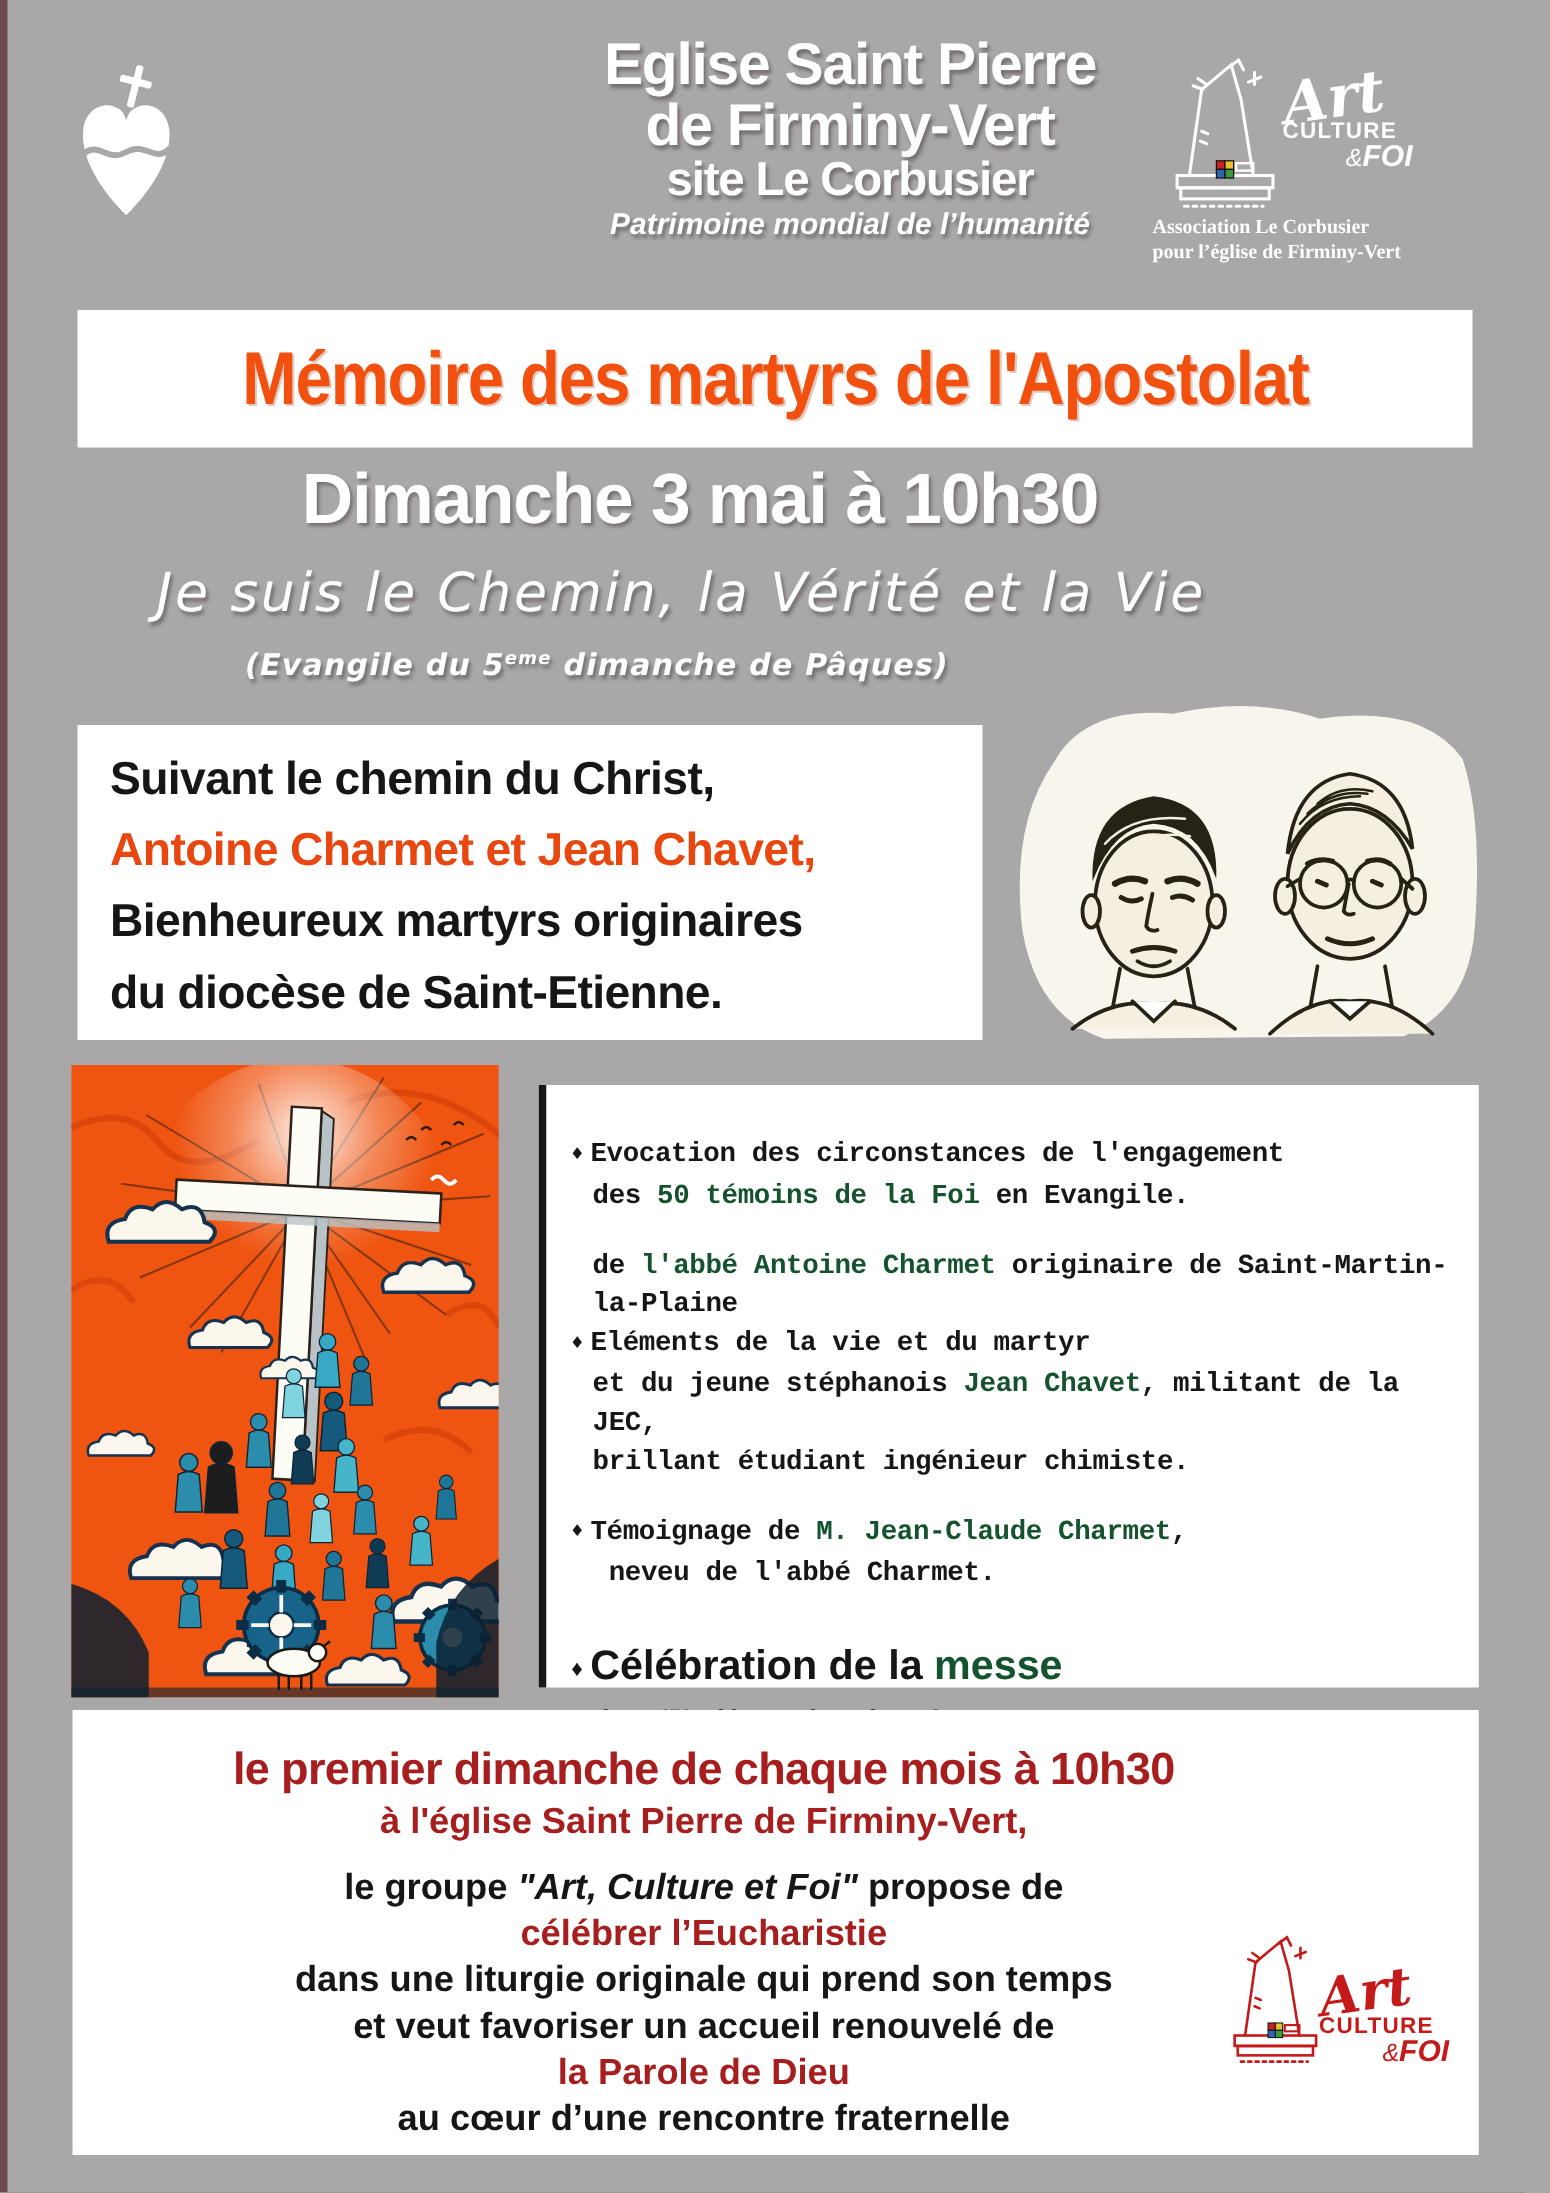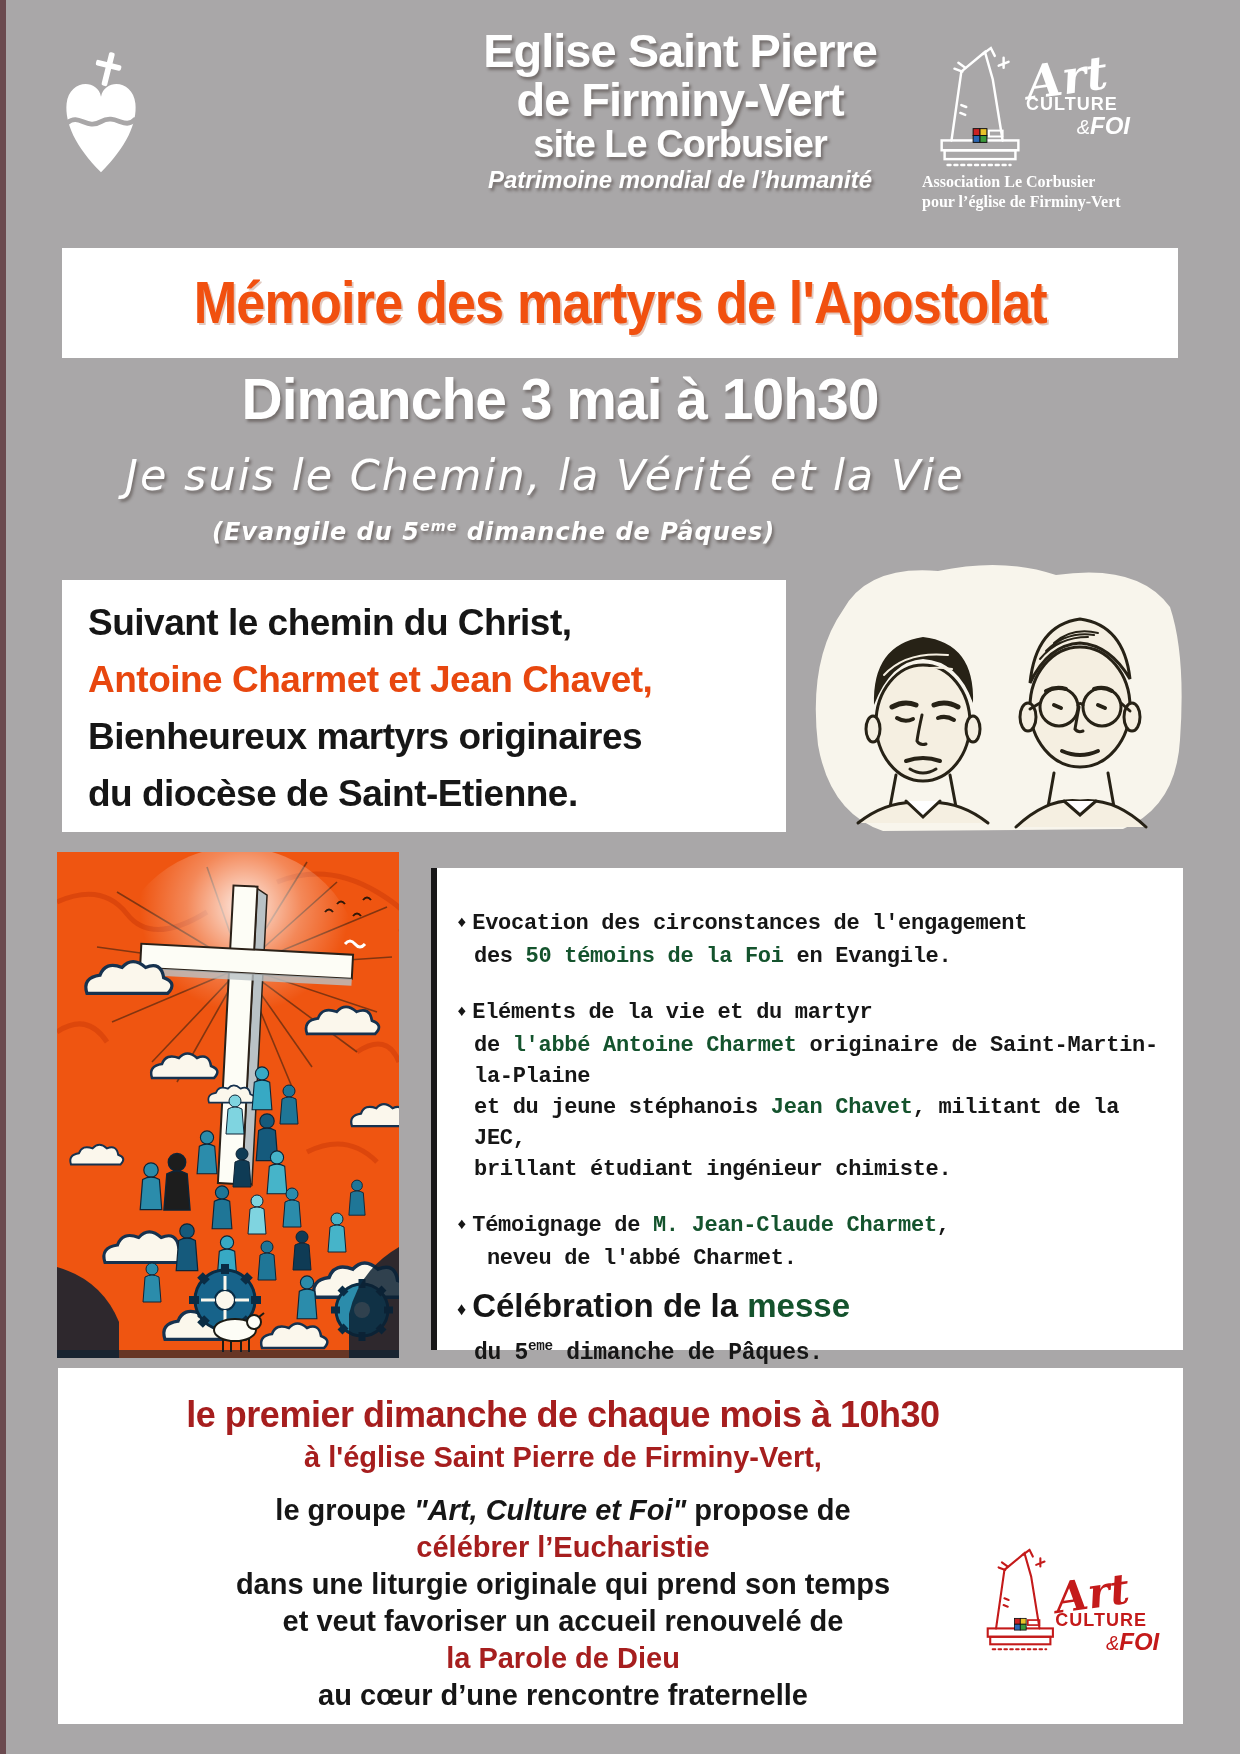--- a/index.html
+++ b/index.html
@@ -36,21 +36,21 @@
   
   .banner{left:62px;top:248px;width:1116px;height:110px;background:#fff;text-align:center;}
   .banner .t{font-size:60px;font-weight:bold;line-height:110px;color:#f1500f;letter-spacing:-1px;
              display:inline-block;transform:scaleX(.87);white-space:nowrap;
              text-shadow:2px 2px 0 rgba(140,40,0,.25);}
 
   .date-line{left:0;top:366px;width:1120px;text-align:center;font-size:57px;font-weight:bold;
              letter-spacing:-1px;}
   .quote-line{left:0;top:450px;width:1090px;text-align:center;font-size:43px;font-style:italic;
               font-family:"DejaVu Sans",sans-serif;letter-spacing:2px;}
-  .source-line{left:212px;top:518px;font-size:24px;font-weight:bold;
+  .source-line{left:196px;top:518px;font-size:24px;font-weight:bold;
                font-family:"DejaVu Sans",sans-serif;font-style:italic;letter-spacing:1px;}
   .source-line sup{font-size:.6em;}
 
   
   .intro{left:62px;top:580px;width:724px;height:252px;background:#fff;padding:14px 0 0 26px;
          box-sizing:border-box;}
   .intro div{font-size:37px;font-weight:bold;line-height:57px;color:#161616;letter-spacing:-0.5px;}
   .intro .orange{color:#e8470f;}
 
   .portraits{left:788px;top:555px;width:398px;height:278px;}
@@ -315,26 +315,26 @@
     <path d="M342,395 Q302,418 292,462 L292,506 L342,506 Z" fill="#0c2133" opacity="0.85"></path>
     <rect y="498" width="342" height="8" fill="#0c2133" opacity="0.6"></rect>
   </svg>
 
   <div class="abs program">
     <div class="bullet">
       <div class="ln"><span class="mark">♦</span><span>Evocation des circonstances de l'engagement</span></div>
       <div class="ln ind"><span>des </span><span class="orange">50 témoins de la Foi</span><span> en Evangile.</span></div>
     </div>
     <div class="bullet">
+      <div class="ln ind"><span>de </span><span class="orange">l'abbé Antoine Charmet</span><span> originaire de Saint-Martin-la-Plaine</span></div>
       <div class="ln"><span class="mark">♦</span><span>Eléments de la  vie et du martyr</span></div>
-      <div class="ln ind"><span>de </span><span class="orange">l'abbé Antoine Charmet</span><span> originaire de Saint-Martin-la-Plaine</span></div>
       <div class="ln ind"><span>et du jeune stéphanois </span><span class="orange">Jean Chavet</span><span>, militant de la JEC,</span></div>
       <div class="ln ind"><span>brillant étudiant ingénieur chimiste.</span></div>
     </div>
-    <div class="bullet" style="margin-bottom:12px;">
+    <div class="bullet" style="margin-bottom:38px;">
       <div class="ln"><span class="mark">♦</span><span>Témoignage de </span><span class="orange">M. Jean-Claude Charmet</span><span>,</span></div>
       <div class="ln ind">&nbsp;<span>neveu de l'abbé Charmet.</span></div>
     </div>
     <div class="bullet big">
       <div class="t"><span class="mark">♦</span><span>Célébration de la </span><span class="orange">messe</span></div>
       <div class="ln ind"><span>du 5</span><sup>eme</sup><span> dimanche de Pâques.</span></div>
     </div>
   </div>
 
   <div class="abs footer">

